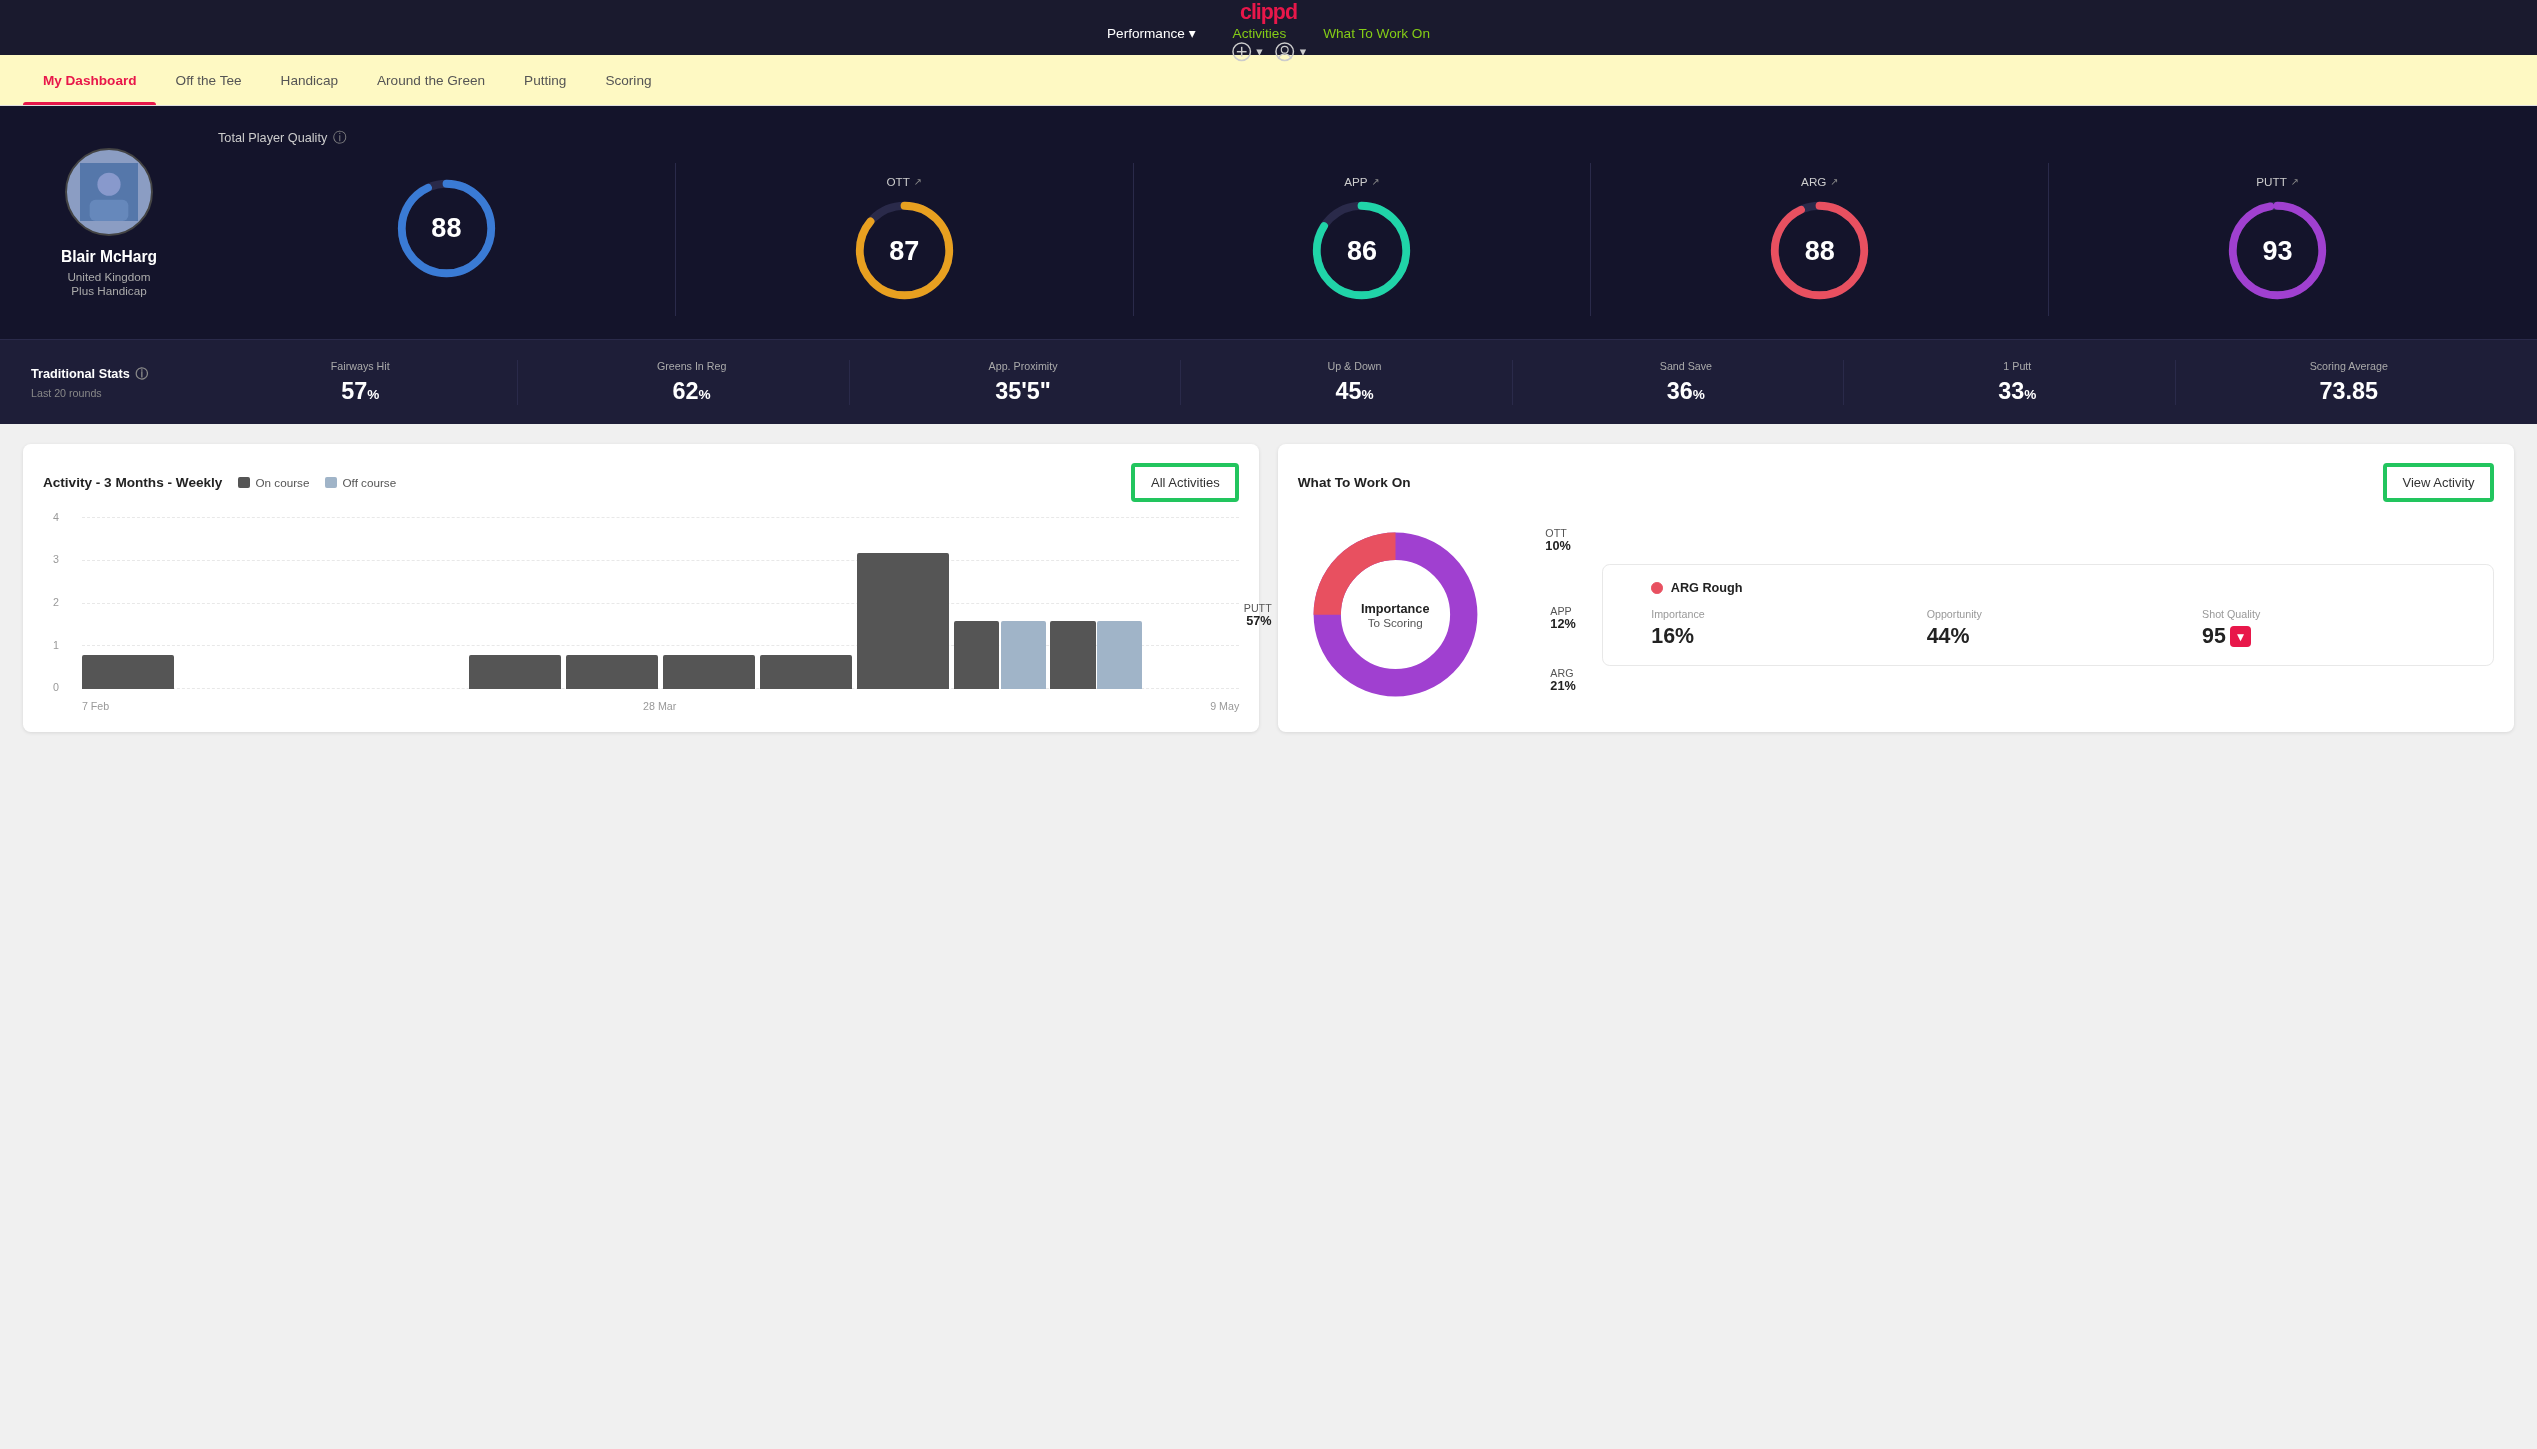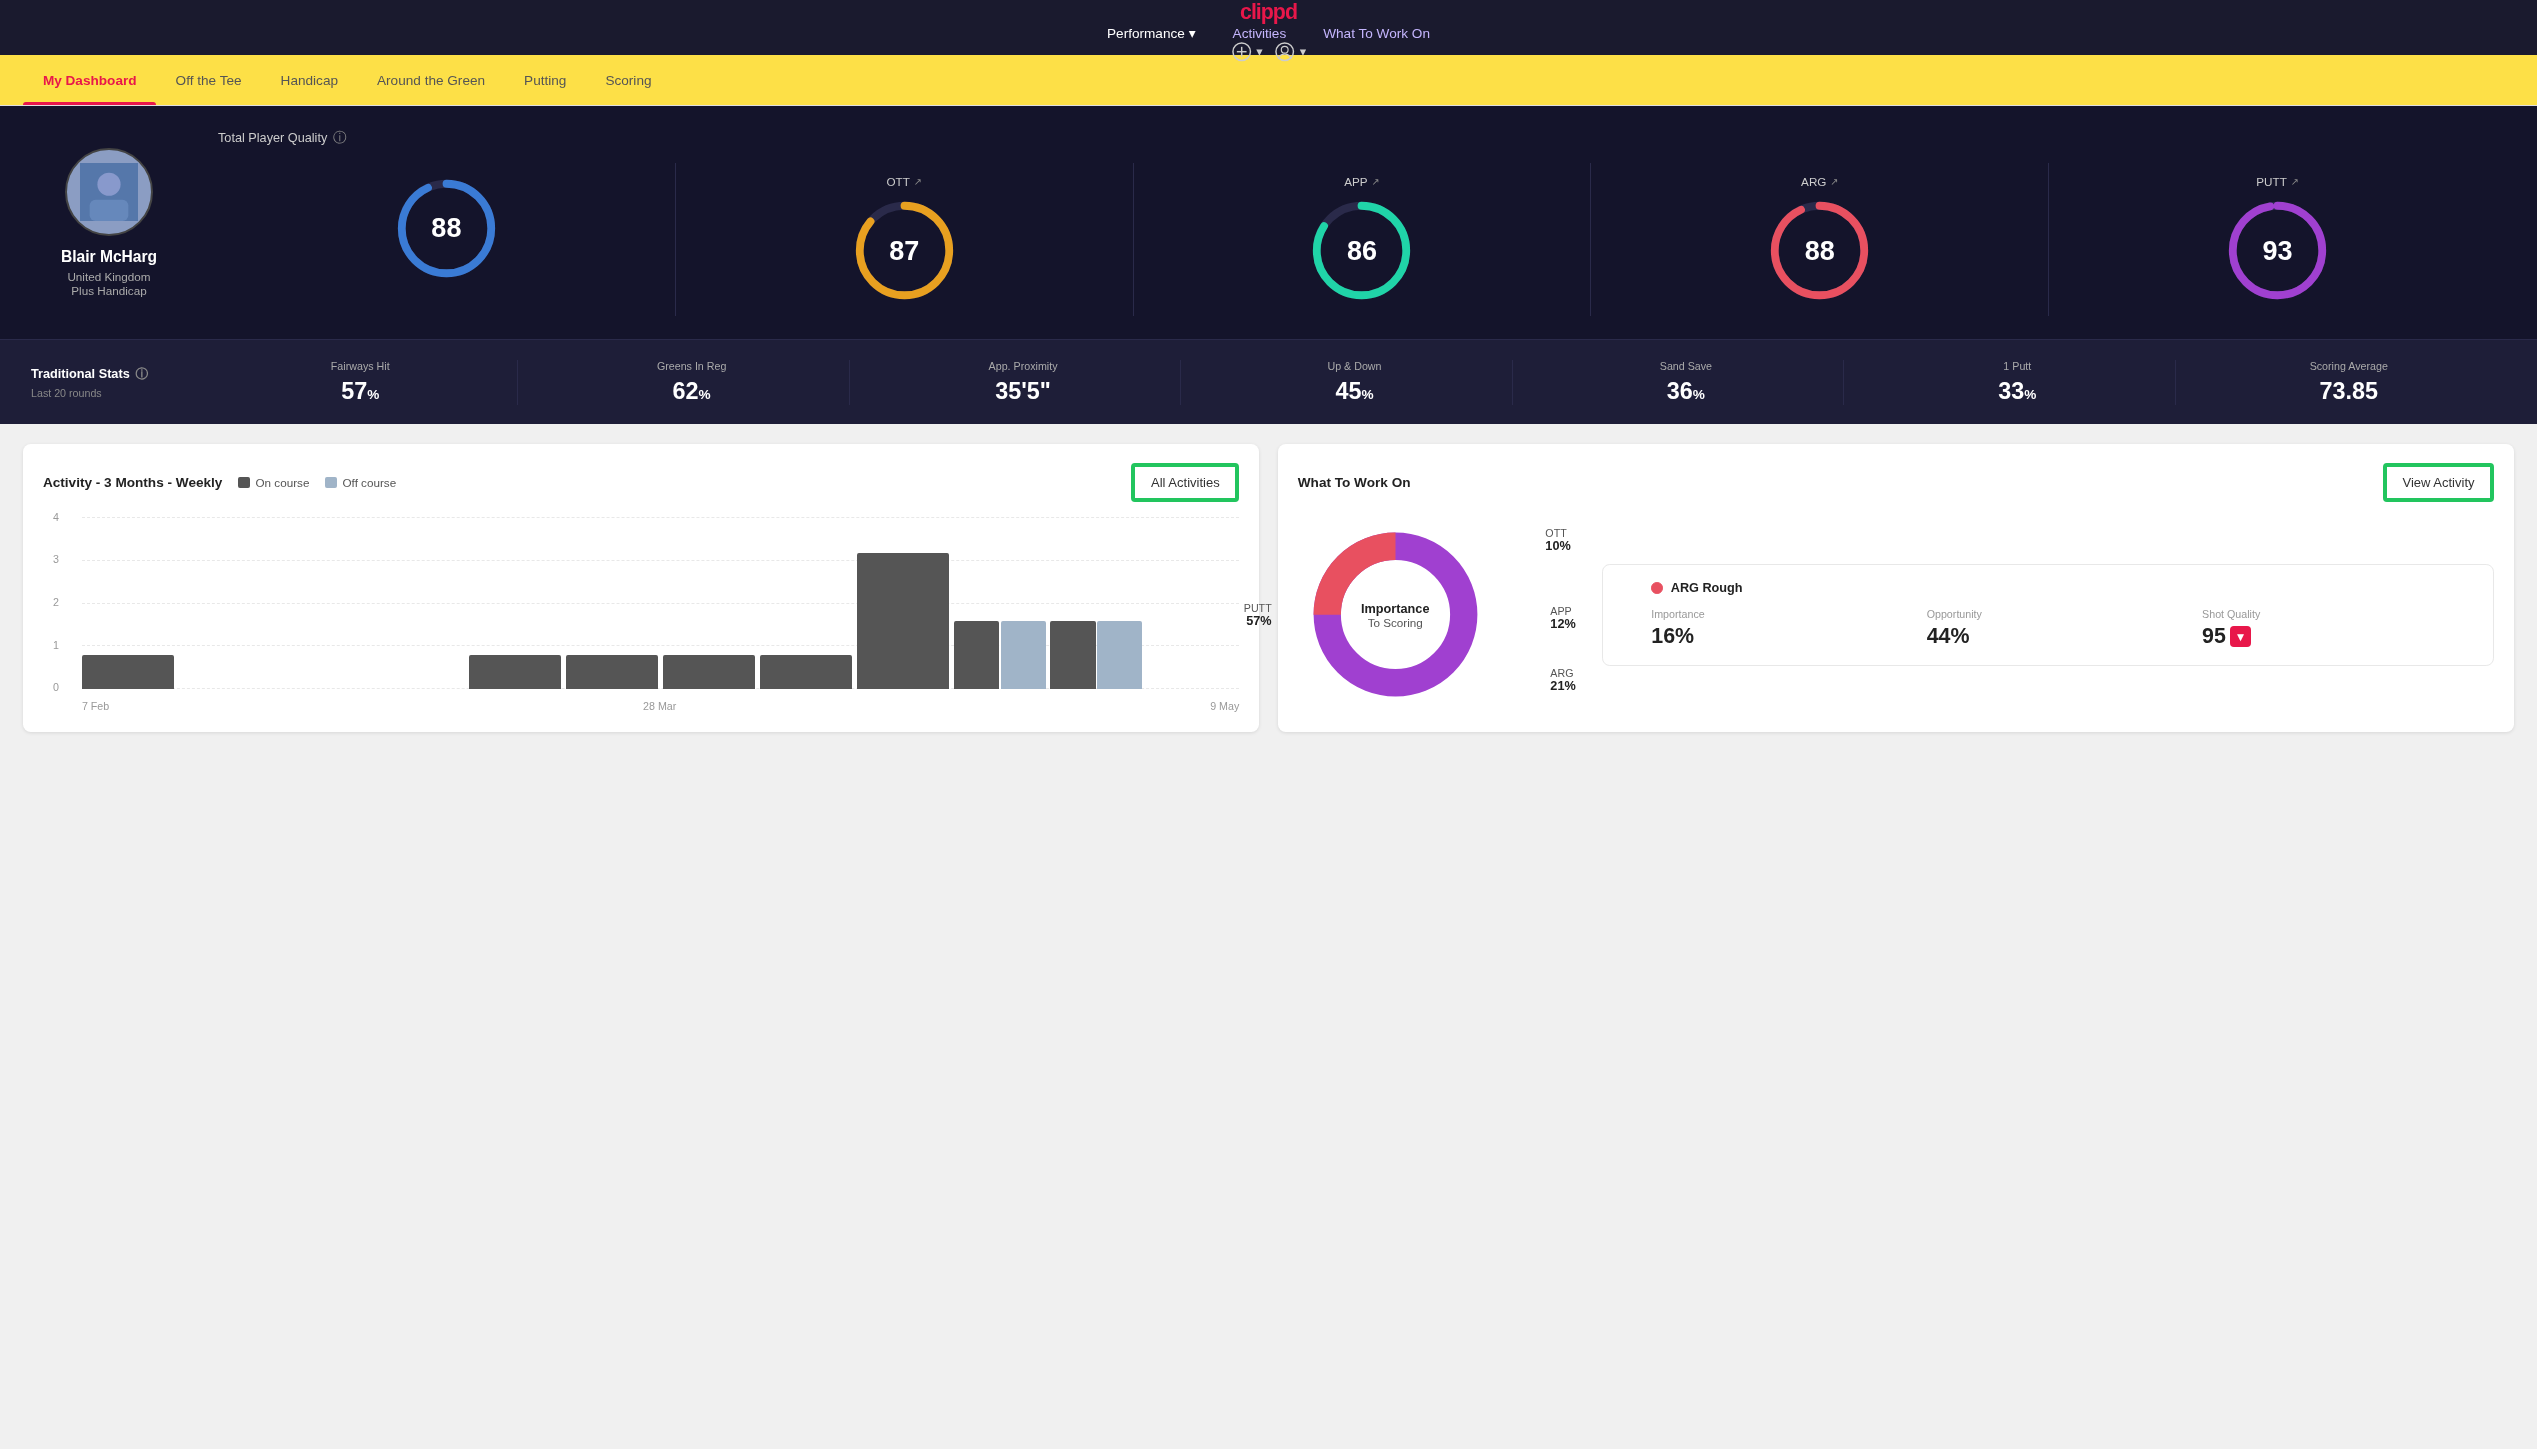--- a/index.html
+++ b/index.html
@@ -16,41 +16,41 @@
       flex-direction: column;
     }
     .logo {
       color: #e8174a;
       font-size: 21.4px;
       font-weight: 800;
       letter-spacing: -1px;
     }
     .nav-links { display: flex; gap: 37px; align-items: center; }
     .nav-link {
-      color: #c4b5fd;
+      color: #84cc16;
       font-size: 13.6px;
       cursor: pointer;
       display: flex;
       align-items: center;
       gap: 3.9px;
     }
     .nav-link.active { color: #fff; }
     .nav-right { display: flex; gap: 11.7px; align-items: center; }
     .nav-icon-btn {
       color: #ccc;
       font-size: 19.5px;
       cursor: pointer;
       display: flex;
       align-items: center;
       gap: 3.9px;
     }
 
     
     .tabs-bar {
-      background: #fde047;
+      background: #fef9c3;
       display: flex;
       padding: 0 23.4px;
       border-bottom: 1px solid #e0e0e0;
     }
     .tab {
       padding: 17.5px 19.5px;
       font-size: 13.6px;
       color: #555;
       cursor: pointer;
       position: relative;

